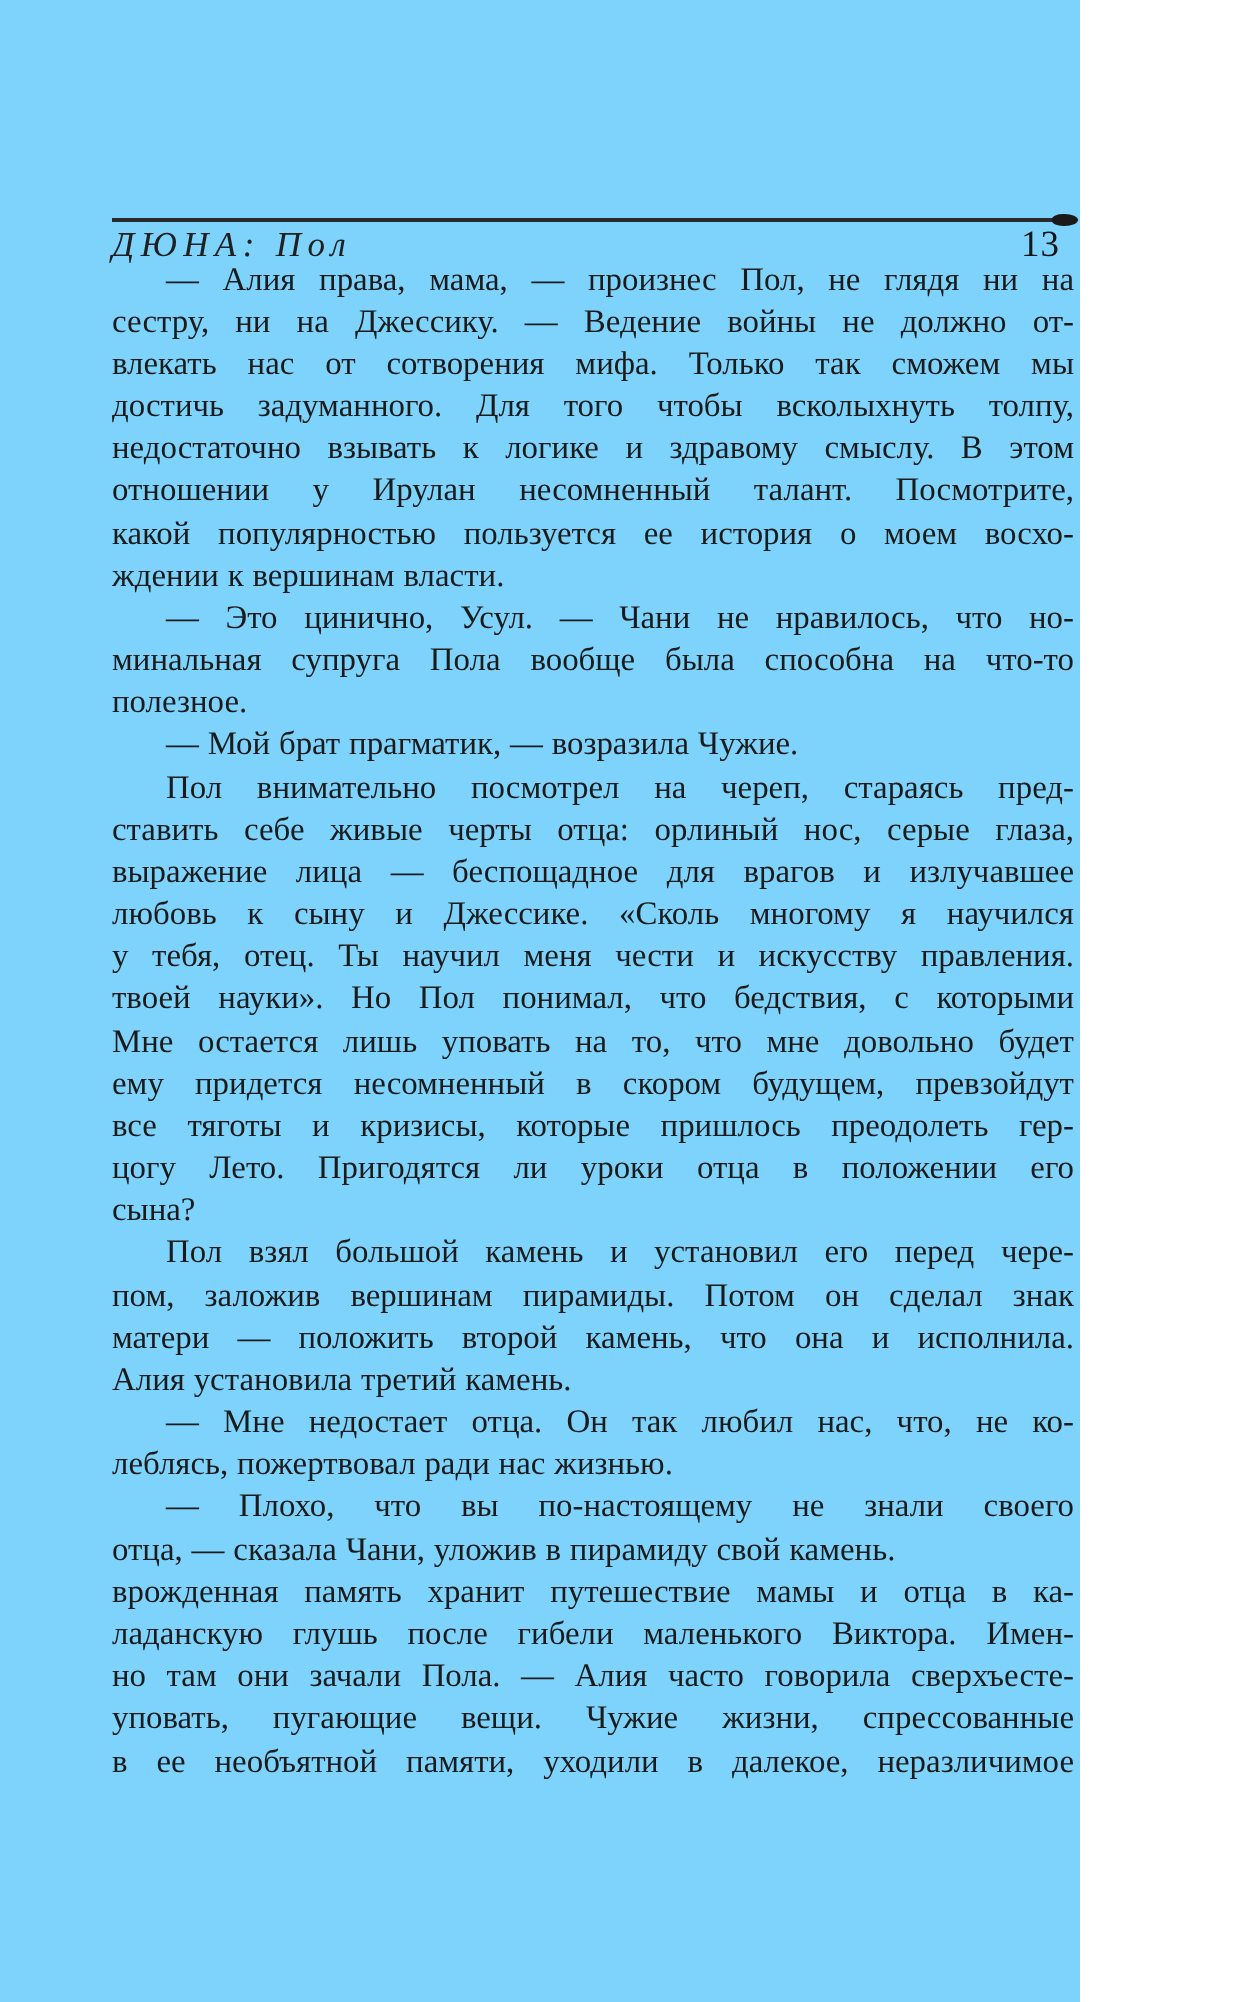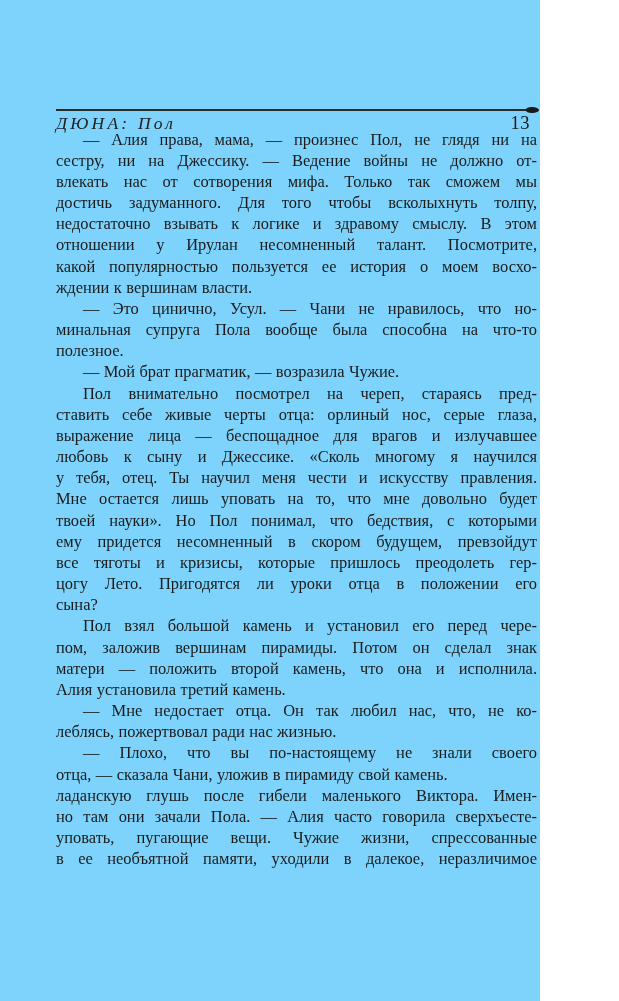--- a/index.html
+++ b/index.html
@@ -116,42 +116,43 @@
       </div>
       <div class="paragraph">
         <div class="text-line para-first para-last">— Мой брат прагматик, — возразила Чужие.</div>
       </div>
       <div class="paragraph">
         <div class="text-line para-first">Пол внимательно посмотрел на череп, стараясь пред-</div>
         <div class="text-line">ставить себе живые черты отца: орлиный нос, серые глаза,</div>
         <div class="text-line">выражение лица — беспощадное для врагов и излучавшее</div>
         <div class="text-line">любовь к сыну и Джессике. «Сколь многому я научился</div>
         <div class="text-line">у тебя, отец. Ты научил меня чести и искусству правления.</div>
+        <div class="text-line">твоей науки». Но Пол понимал, что бедствия, с которыми</div>
         <div class="text-line">Мне остается лишь уповать на то, что мне довольно будет</div>
-        <div class="text-line">твоей науки». Но Пол понимал, что бедствия, с которыми</div>
         <div class="text-line">ему придется несомненный в скором будущем, превзойдут</div>
         <div class="text-line">все тяготы и кризисы, которые пришлось преодолеть гер-</div>
         <div class="text-line">цогу Лето. Пригодятся ли уроки отца в положении его</div>
         <div class="text-line para-last">сына?</div>
       </div>
       <div class="paragraph">
         <div class="text-line para-first">Пол взял большой камень и установил его перед чере-</div>
         <div class="text-line">пом, заложив вершинам пирамиды. Потом он сделал знак</div>
         <div class="text-line">матери — положить второй камень, что она и исполнила.</div>
         <div class="text-line para-last">Алия установила третий камень.</div>
       </div>
       <div class="paragraph">
         <div class="text-line para-first">— Мне недостает отца. Он так любил нас, что, не ко-</div>
         <div class="text-line para-last">леблясь, пожертвовал ради нас жизнью.</div>
       </div>
       <div class="paragraph">
         <div class="text-line para-first">— Плохо, что вы по-настоящему не знали своего</div>
         <div class="text-line para-last">отца, — сказала Чани, уложив в пирамиду свой камень.</div>
       </div>
       <div class="paragraph">
+        <div class="text-line">врожденная память хранит путешествие мамы и отца в ка-</div>
         <div class="text-line">ладанскую глушь после гибели маленького Виктора. Имен-</div>
         <div class="text-line">но там они зачали Пола. — Алия часто говорила сверхъесте-</div>
         <div class="text-line">уповать, пугающие вещи. Чужие жизни, спрессованные</div>
         <div class="text-line">в ее необъятной памяти, уходили в далекое, неразличимое</div>
       </div>
     </div>
 
 </div>
 
 </body></html>

